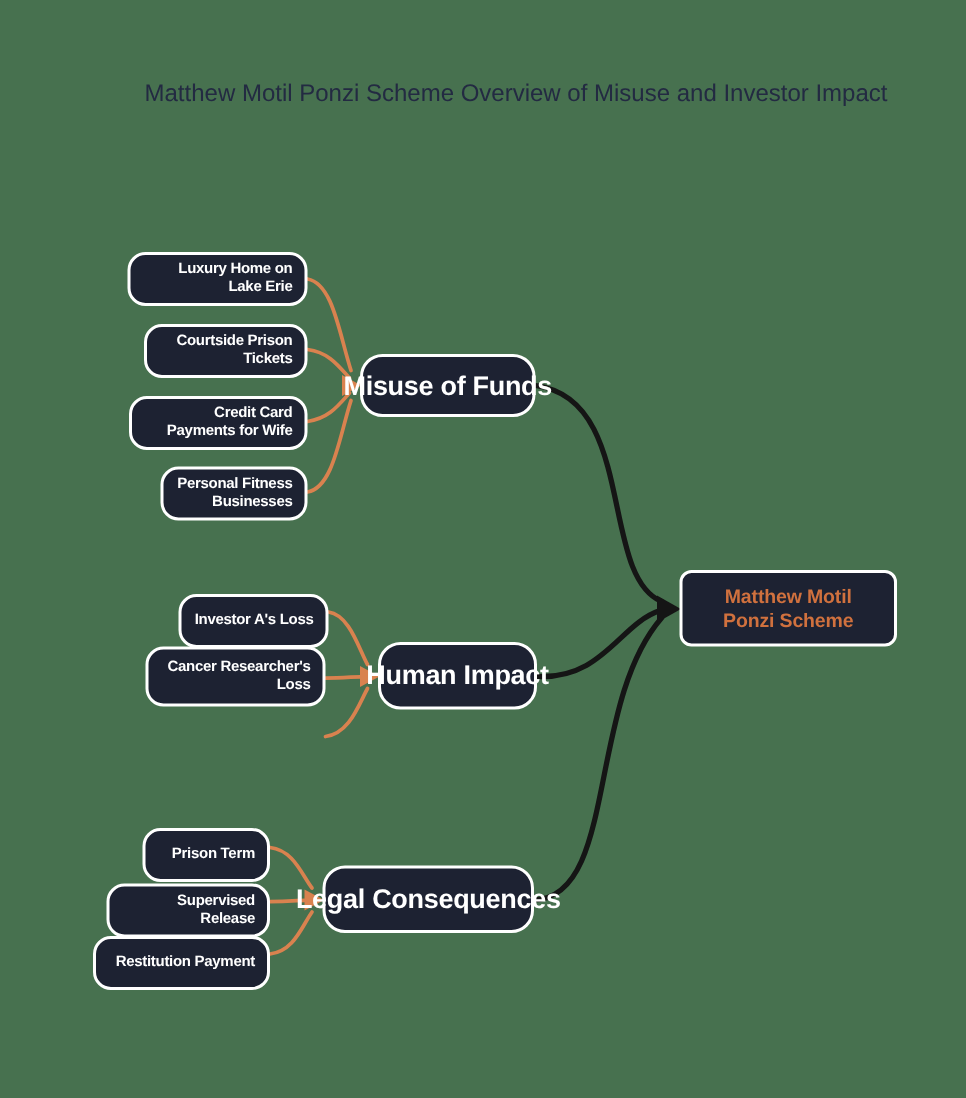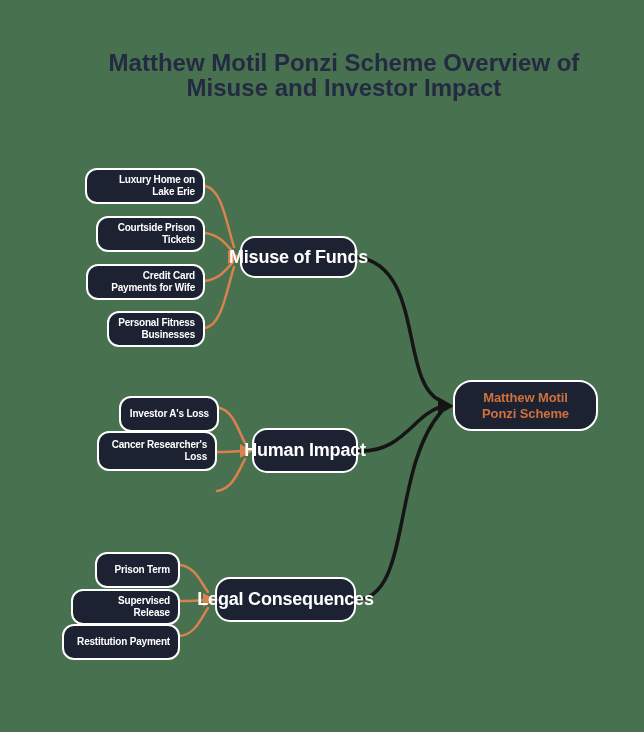--- a/index.html
+++ b/index.html
@@ -9,21 +9,21 @@
     background:var(--background,#47714f);
     font-family:"Liberation Sans",sans-serif;
     overflow:hidden;
   }
   .page-title{
     position:absolute;left:0;right:0;top:50px;
     text-align:center;
   }
   .page-title span{
     display:inline-block;max-width:540px;
-    font-size:24px;font-weight:700;line-height:25px;
+    font-size:16px;font-weight:400;line-height:25px;
     color:var(--title-text,#232a42);
     letter-spacing:0;
     margin-left:44px;
   }
   svg.edges{position:absolute;left:0;top:0;}
   .edge-branch{stroke:var(--branch-edge,#d9824f);stroke-width:2.5;fill:none;stroke-linecap:round;}
   .edge-root{stroke:var(--root-edge,#151515);stroke-width:3.5;fill:none;stroke-linecap:round;}
   .arrow-branch{fill:var(--branch-edge,#d9824f);}
   .arrow-root{fill:var(--root-edge,#151515);}
   .node{
@@ -39,21 +39,21 @@
     justify-content:flex-end;text-align:right;
     padding:16px 8px;
   }
   .branch{
     font-size:18px;font-weight:700;letter-spacing:-0.2px;
     border-radius:15px;border-width:2.5px;
     justify-content:center;text-align:center;white-space:nowrap;
   }
   .rootnode{
     font-size:13px;font-weight:700;letter-spacing:-0.1px;line-height:16px;
-    border-radius:19px;border-width:2.5px;
+    border-radius:8px;border-width:2.5px;
     justify-content:center;text-align:center;
     color:var(--root-text,#d0713e);
     padding:0 10px;
   }
 </style>
 </head>
 <body>
 
 <div class="canvas">
 

